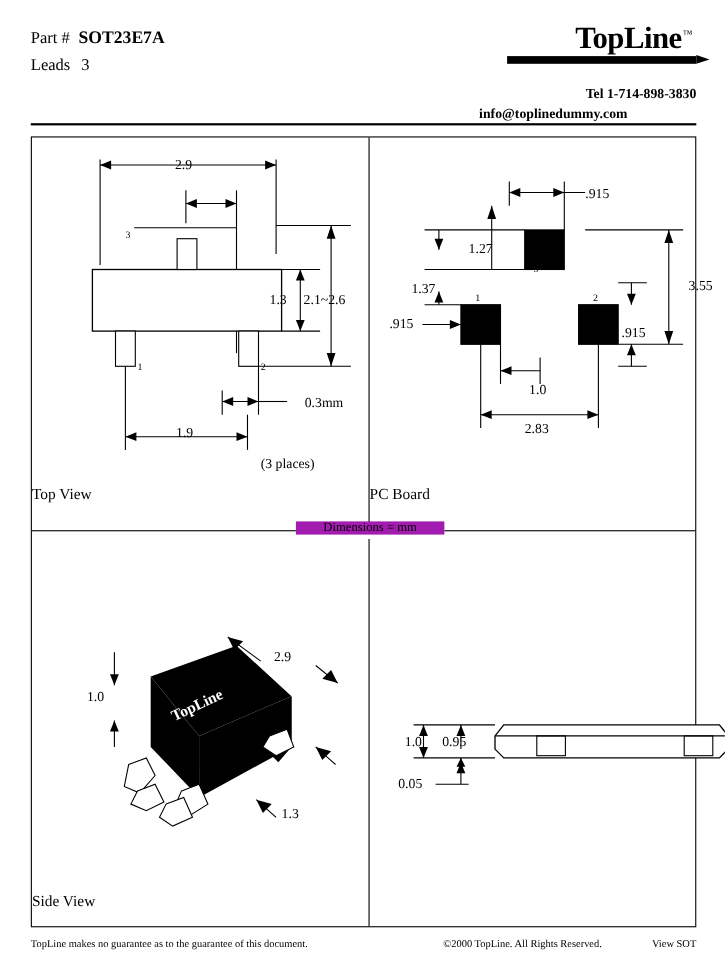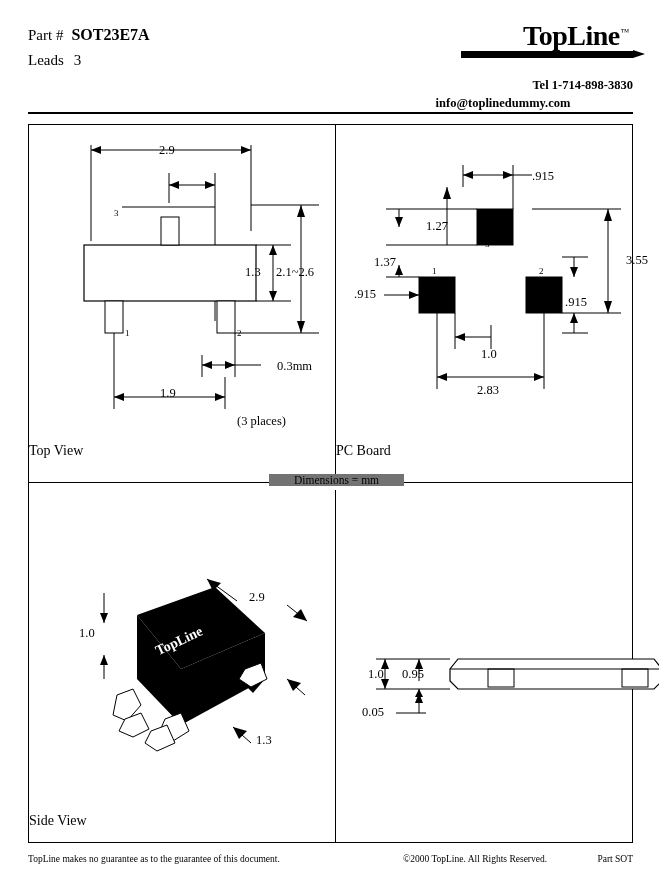--- a/index.html
+++ b/index.html
@@ -127,21 +127,21 @@
     left: 240px; top: 350px;
     width: 135px; height: 15px;
     background: #fff;
   }
   .dim-note {
     position: absolute;
     left: 240px; top: 349px;
     width: 135px;
     text-align: center;
     font-size: 11.5px;
-    background: #737373;
+    background: #a21caf;
   }
 
   .quad { position: absolute; }
   .q-tl { left: 0; top: 0; width: 306px; height: 357px; }
   .q-tr { left: 307px; top: 0; width: 296px; height: 357px; }
   .q-bl { left: 0; top: 358px; width: 306px; height: 359px; }
   .q-br { left: 307px; top: 358px; width: 296px; height: 359px; }
 
   .caption {
     position: absolute;
@@ -410,16 +410,16 @@
       <div class="lbl" style="left:32px; top:184px;">1.0</div>
       <div class="lbl" style="left:66px; top:184px;">0.95</div>
       <div class="lbl" style="left:26px; top:222px;">0.05</div>
 
     </div>
   </div>
 
   <div class="footer">
     <span class="f-left">TopLine makes no guarantee as to the guarantee of this document.</span>
     <span class="f-mid">©2000 TopLine. All Rights Reserved.</span>
-    <span class="f-right">Part SOT</span>
+    <span class="f-right">View SOT</span>
   </div>
 
 </div>
 
 </body></html>

